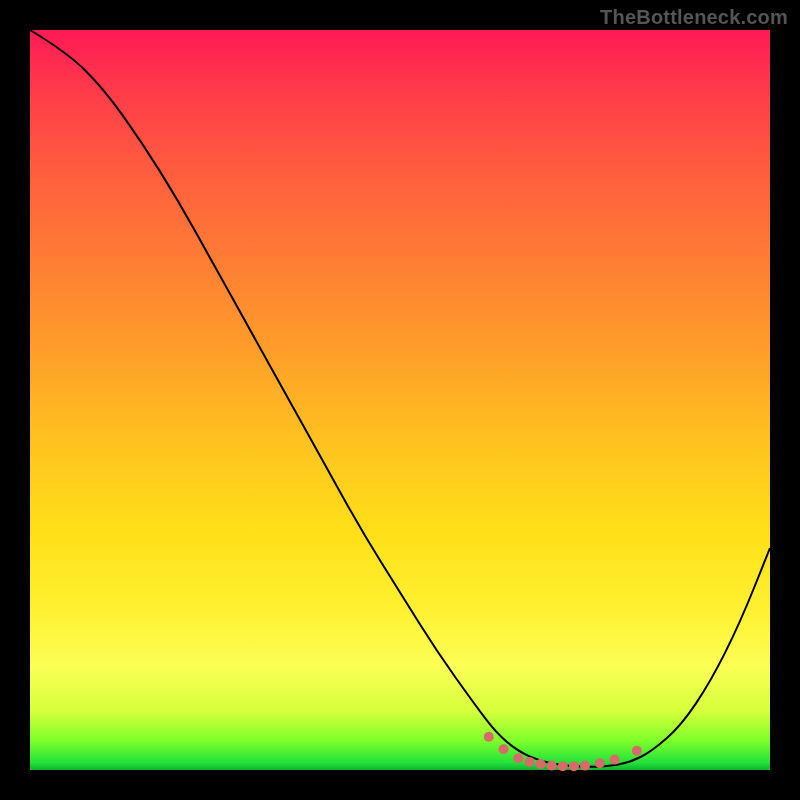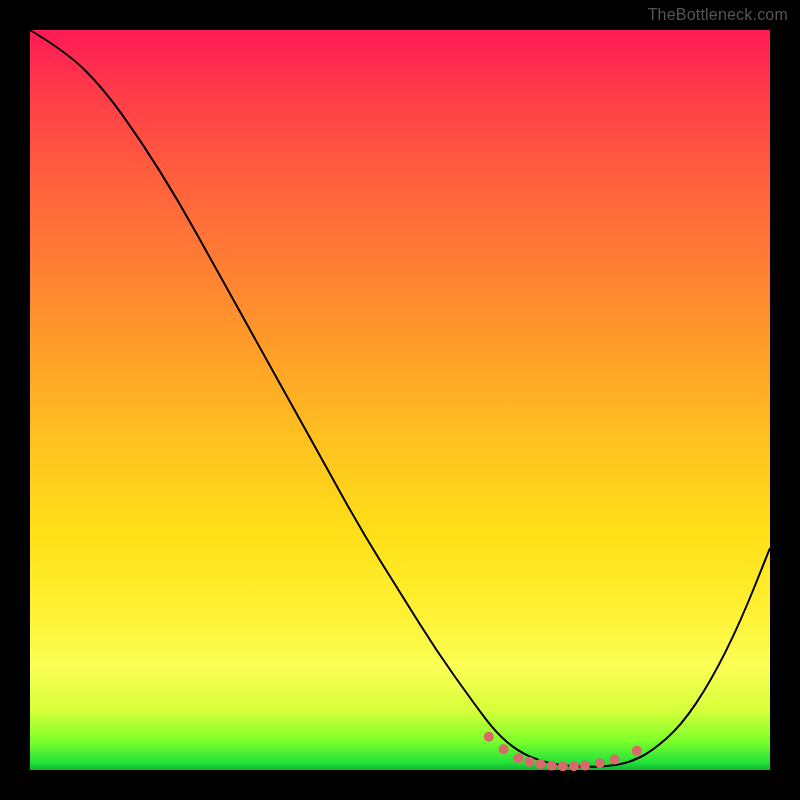--- a/index.html
+++ b/index.html
@@ -38,22 +38,22 @@
       #7fff2a 96%,
       #23e23a 99%,
       #0fb52e 100%
     );
   }
   .watermark {
     position: absolute;
     top: 6px;
     right: 12px;
     color: #555;
-    font-size: 16px;
-    font-weight: 400;
+    font-size: 20px;
+    font-weight: 700;
     letter-spacing: 0.2px;
     user-select: none;
   }
   svg.overlay {
     position: absolute;
     left: 30px;
     top: 30px;
     width: 740px;
     height: 740px;
     overflow: visible;

